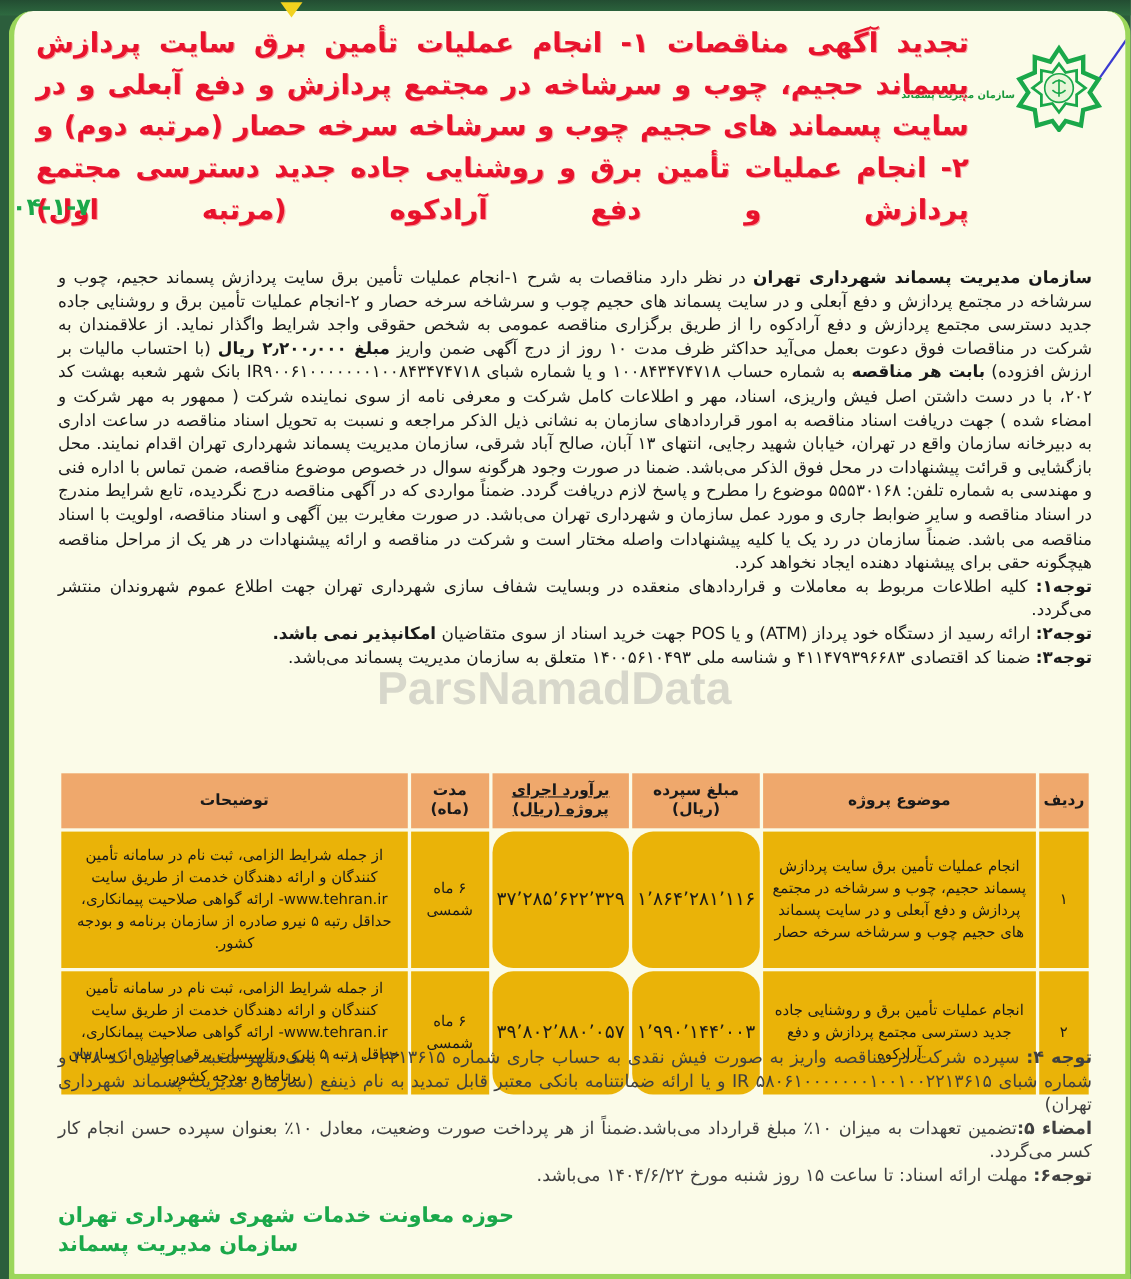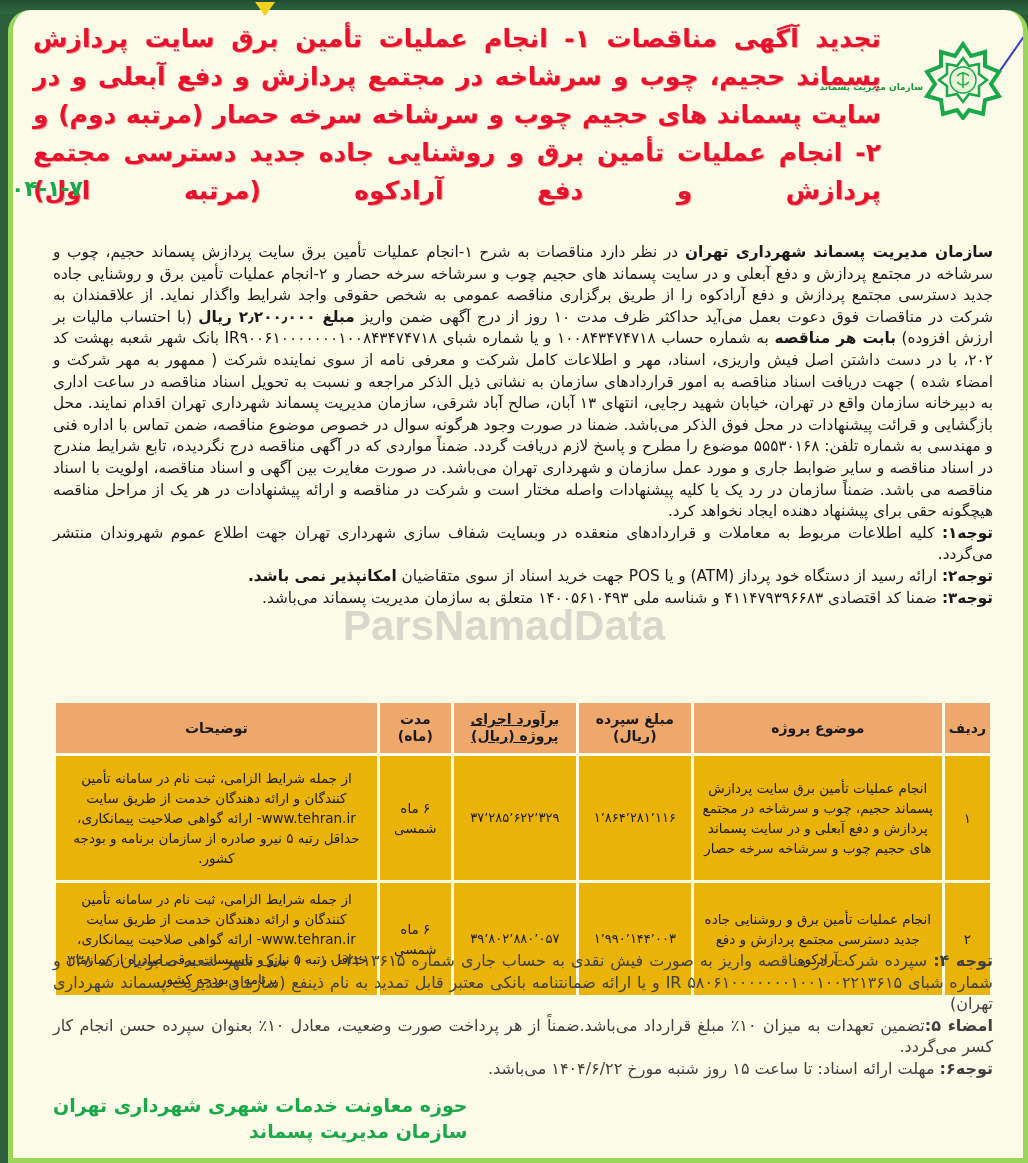--- a/index.html
+++ b/index.html
@@ -78,34 +78,34 @@
   }
   th {
     background: #efa86c; font-weight: bold; font-size: 14px;
     height: 50px; line-height: 17px; text-align: center; padding: 2px 4px;
   }
   td {
     background: #eab308; text-align: center; vertical-align: middle;
     line-height: 20px; padding: 6px 4px;
   }
   td.desc { text-align: center; }
-  td.num { direction: ltr; font-size: 13px; }
+  td.num { direction: ltr; font-size: 17px; border-radius: 19px; }
   .col-row { width: 44px; }
   .col-subject { width: 248px; }
   .col-deposit { width: 112px; }
   .col-estimate { width: 122px; text-decoration: underline; }
   .col-duration { width: 71px; }
   .footer-notes {
     position: absolute; top: 940px; left: 40px; right: 30px;
     font-size: 16px; line-height: 21.6px; color: #404040; text-align: justify;
   }
   .signature {
     position: absolute; left: 40px; top: 1082px;
     color: #1aa84a; font-weight: bold; font-size: 19px; line-height: 26px;
-    text-align: right;
+    text-align: left;
   }
   .watermark {
     position: absolute; top: 592px; left: 330px; font-size: 42px;
     color: rgba(150,150,150,0.35); font-weight: bold; direction: ltr;
     font-family: "Liberation Sans", sans-serif; pointer-events: none;
   }
 </style>
 </head>
 <body>
 

